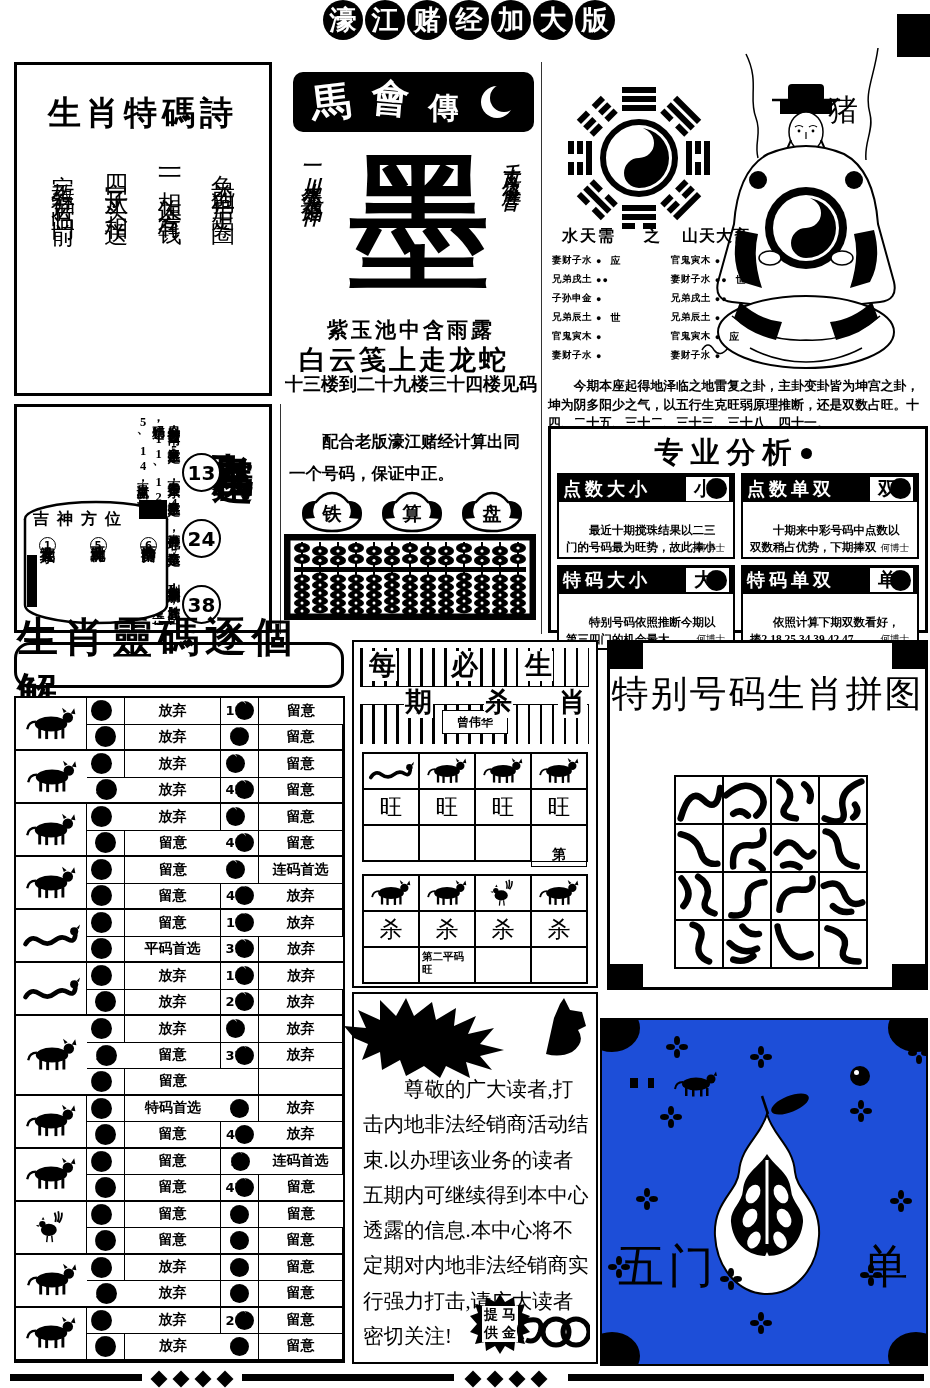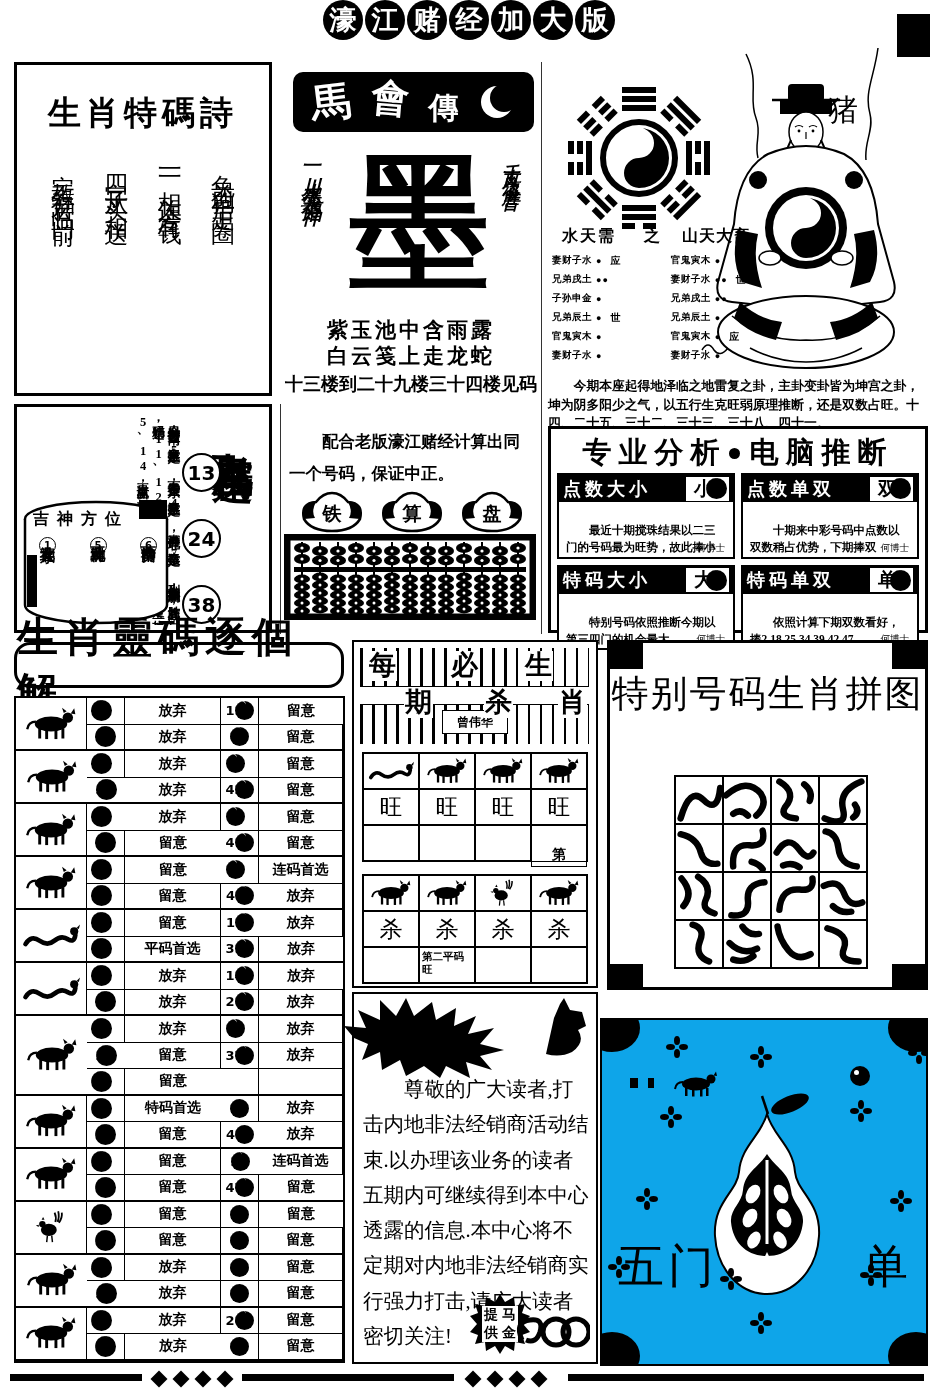--- a/index.html
+++ b/index.html
@@ -73,21 +73,21 @@
     <span style="color:#fff;font-size:30px;font-weight:bold;transform:translateY(6px);">傳</span>
     <svg width="38" height="38" viewBox="0 0 38 38">
       <circle cx="19" cy="19" r="16" fill="#fff"></circle>
         <circle cx="26" cy="15" r="14" fill="#000"></circle>
     </svg>
   </div>
   <div class="abs vtext b" style="left:298px;top:155px;height:215px;font-size:19px;letter-spacing:6px;font-style:italic;">一川水墨永傳神</div>
   <div class="abs b" style="left:342px;top:148px;width:155px;text-align:center;font-size:140px;line-height:1.05;">墨</div>
   <div class="abs vtext b" style="left:499px;top:150px;height:220px;font-size:17px;letter-spacing:5px;font-style:italic;">千古风流今胜昔</div>
   <div class="abs b" style="left:286px;top:316px;width:250px;text-align:center;font-size:21px;letter-spacing:3px;">紫玉池中含雨露</div>
-  <div class="abs b" style="left:286px;top:342px;width:250px;text-align:center;font-size:21px;letter-spacing:3px;">白云笺上走龙蛇</div>
+  <div class="abs b" style="left:299px;top:342px;width:250px;text-align:left;font-size:27px;letter-spacing:3px;">白云笺上走龙蛇</div>
   <div class="abs b" style="left:280px;top:372px;width:262px;text-align:center;font-size:18px;">十三楼到二十九楼三十四楼见码</div>
 
   <div class="abs" style="left:541px;top:62px;width:1px;height:572px;background:#333;"></div>
   <div class="abs" style="left:280px;top:404px;width:1px;height:230px;background:#333;"></div>
 
   <svg class="abs" style="left:563px;top:82px;" width="152" height="152" viewBox="0 0 152 152" id="baguaSvg">
       <g transform="translate(76,76)">
         <rect x="-17" y="-53" width="34" height="6" fill="#000" transform="rotate(0 0 0)"></rect>
         <rect x="-17" y="-62" width="34" height="6" fill="#000" transform="rotate(0 0 0)"></rect>
         <rect x="-17" y="-71" width="34" height="6" fill="#000" transform="rotate(0 0 0)"></rect>
@@ -488,21 +488,20 @@
       <ellipse cx="234" cy="69" rx="8" ry="4.4" fill="#000"></ellipse>
       <circle cx="234" cy="69" r="1.5" fill="#fff"></circle>
       <ellipse cx="234" cy="77" rx="8" ry="4.4" fill="#000"></ellipse>
       <circle cx="234" cy="77" r="1.5" fill="#fff"></circle>
     </svg>
 
   <div class="abs box" style="left:548px;top:426px;width:380px;height:207px;">
     <div style="display:flex;align-items:center;justify-content:center;margin-top:4px;">
       <span class="b" style="font-size:29px;letter-spacing:7px;">专业分析</span>
       <span style="width:11px;height:11px;background:#000;border-radius:50%;margin:0 10px 0 2px;"></span>
-      <span class="b" style="font-size:29px;letter-spacing:7px;">电脑推断</span>
     </div>
     <div class="panelgrid" id="panelGrid">
         <div class="panel">
           <div class="phead">
             <span class="plabel">点数大小</span>
             <span class="pbadge">
               <span class="ch">小</span>
               <span class="moon m21" style="margin-left: -7px;"></span>
             </span>
           </div>
@@ -1132,21 +1131,21 @@
           <span>金</span>
         </div>
     </div>
     <svg class="abs" style="right:6px;bottom:10px;" width="76" height="42" viewBox="0 0 76 42">
       <path d="M8,30 q-8,-18 8,-20 q14,-2 10,12 q-4,12 -14,8" fill="none" stroke="#000" stroke-width="5"></path>
       <circle cx="42" cy="22" r="13" fill="none" stroke="#000" stroke-width="5"></circle>
       <circle cx="62" cy="22" r="13" fill="none" stroke="#000" stroke-width="5"></circle>
     </svg>
   </div>
 
-  <div class="abs" style="left:600px;top:1018px;width:328px;height:348px;border:2px solid #000;box-sizing:border-box;overflow:hidden;background:#0ea5e9;">
+  <div class="abs" style="left:600px;top:1018px;width:328px;height:348px;border:2px solid #000;box-sizing:border-box;overflow:hidden;background:#1d4ed8;">
     <div class="abs" style="left:-18px;top:-16px;width:56px;height:48px;background:#000;border-radius:50%;"></div>
     <div class="abs" style="right:-18px;top:-16px;width:56px;height:48px;background:#000;border-radius:50%;"></div>
     <div class="abs" style="left:-18px;bottom:-16px;width:56px;height:48px;background:#000;border-radius:50%;"></div>
     <div class="abs" style="right:-18px;bottom:-16px;width:56px;height:48px;background:#000;border-radius:50%;"></div>
     <div class="abs" style="left:28px;top:58px;width:8px;height:10px;background:#000;"></div>
     <div class="abs" style="left:46px;top:58px;width:6px;height:10px;background:#000;"></div>
     <svg class="abs" style="left:68px;top:48px;" width="52" height="30" viewBox="0 0 100 60">
       <ellipse cx="50" cy="32" rx="28" ry="13" fill="#000"></ellipse>
         <circle cx="80" cy="22" r="9" fill="#000"></circle>
       <path d="M85,15 l5,-8 l2,9 Z" fill="#000"></path>

